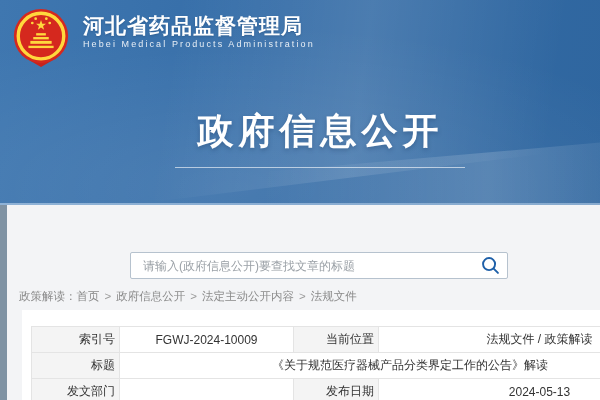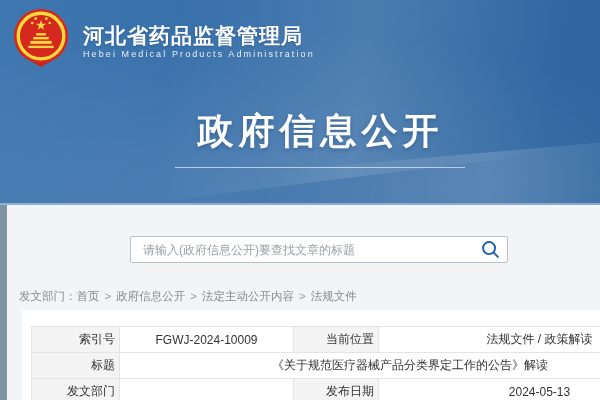--- a/index.html
+++ b/index.html
@@ -29,21 +29,21 @@
     position:absolute;bottom:-150px;left:-240px;width:950px;height:330px;border-radius:50%;
     background:radial-gradient(ellipse at center,rgba(255,255,255,.10) 0%,rgba(255,255,255,0) 70%);
   }
   .streak-c{
     position:absolute;top:155px;right:-140px;width:560px;height:90px;
     background:linear-gradient(95deg,rgba(255,255,255,0) 15%,rgba(255,255,255,.16) 55%,rgba(255,255,255,0) 90%);
     transform:rotate(-5deg);
   }
 
   .brand{
-    position:absolute;left:10px;top:7px;display:flex;align-items:center;
+    position:absolute;left:10px;top:7px;display:flex;align-items:flex-start;
     text-decoration:none;cursor:pointer;
   }
   .brand-emblem{margin-right:11px;}
   .brand-title{
     color:#ffffff;font-size:21px;font-weight:bold;letter-spacing:1px;
     line-height:26px;margin-top:6px;
     text-shadow:0 1px 2px rgba(20,50,90,.3);
   }
   .brand-sub{
     color:rgba(255,255,255,.88);font-size:9px;letter-spacing:2.1px;
@@ -59,21 +59,21 @@
     background:rgba(255,255,255,.6);
   }
 
   
   .left-strip{
     position:absolute;left:0;top:205px;width:7px;height:195px;
     background:#8093a4;
   }
 
   
-  .search-row{position:absolute;left:130px;top:236px;width:378px;height:27px;}
+  .search-row{position:absolute;left:130px;top:252px;width:378px;height:27px;}
   .search-input{
     width:100%;height:100%;box-sizing:border-box;
     border:1px solid #b6c2ce;border-radius:2px;background:#ffffff;
     padding:0 38px 0 12px;font-size:12px;color:#333;
     font-family:"Liberation Sans","DejaVu Sans",sans-serif;outline:none;
   }
   .search-input::placeholder{color:#9aa0a6;}
   .search-btn{
     position:absolute;right:7px;top:3px;width:22px;height:22px;
     background:transparent;border:none;padding:0;cursor:pointer;
@@ -146,21 +146,21 @@
     <input class="search-input" type="text" placeholder="请输入(政府信息公开)要查找文章的标题" style="">
     <button class="search-btn">
       <svg width="21" height="21" viewBox="0 0 22 22" aria-hidden="true">
         <circle cx="9.5" cy="9.5" r="6.3" fill="none" stroke="#1d5fa8" stroke-width="2"></circle>
         <line x1="14.3" y1="14.3" x2="18.8" y2="18.8" stroke="#1d5fa8" stroke-width="2" stroke-linecap="round"></line>
       </svg>
     </button>
   </div>
 
   <div class="breadcrumb">
-    <span>发文部门：</span><a>首页</a><span class="sep">&gt;</span><a>政府信息公开</a><span class="sep">&gt;</span><a>法定主动公开内容</a><span class="sep">&gt;</span><a>法规文件</a>
+    <span>政策解读：</span><a>首页</a><span class="sep">&gt;</span><a>政府信息公开</a><span class="sep">&gt;</span><a>法定主动公开内容</a><span class="sep">&gt;</span><a>法规文件</a>
   </div>
 
   <div class="card"></div>
 
   <table class="meta">
     <colgroup>
       <col style="width:88px">
         <col style="width:174px">
         <col style="width:85px">
         <col style="width:322px">

